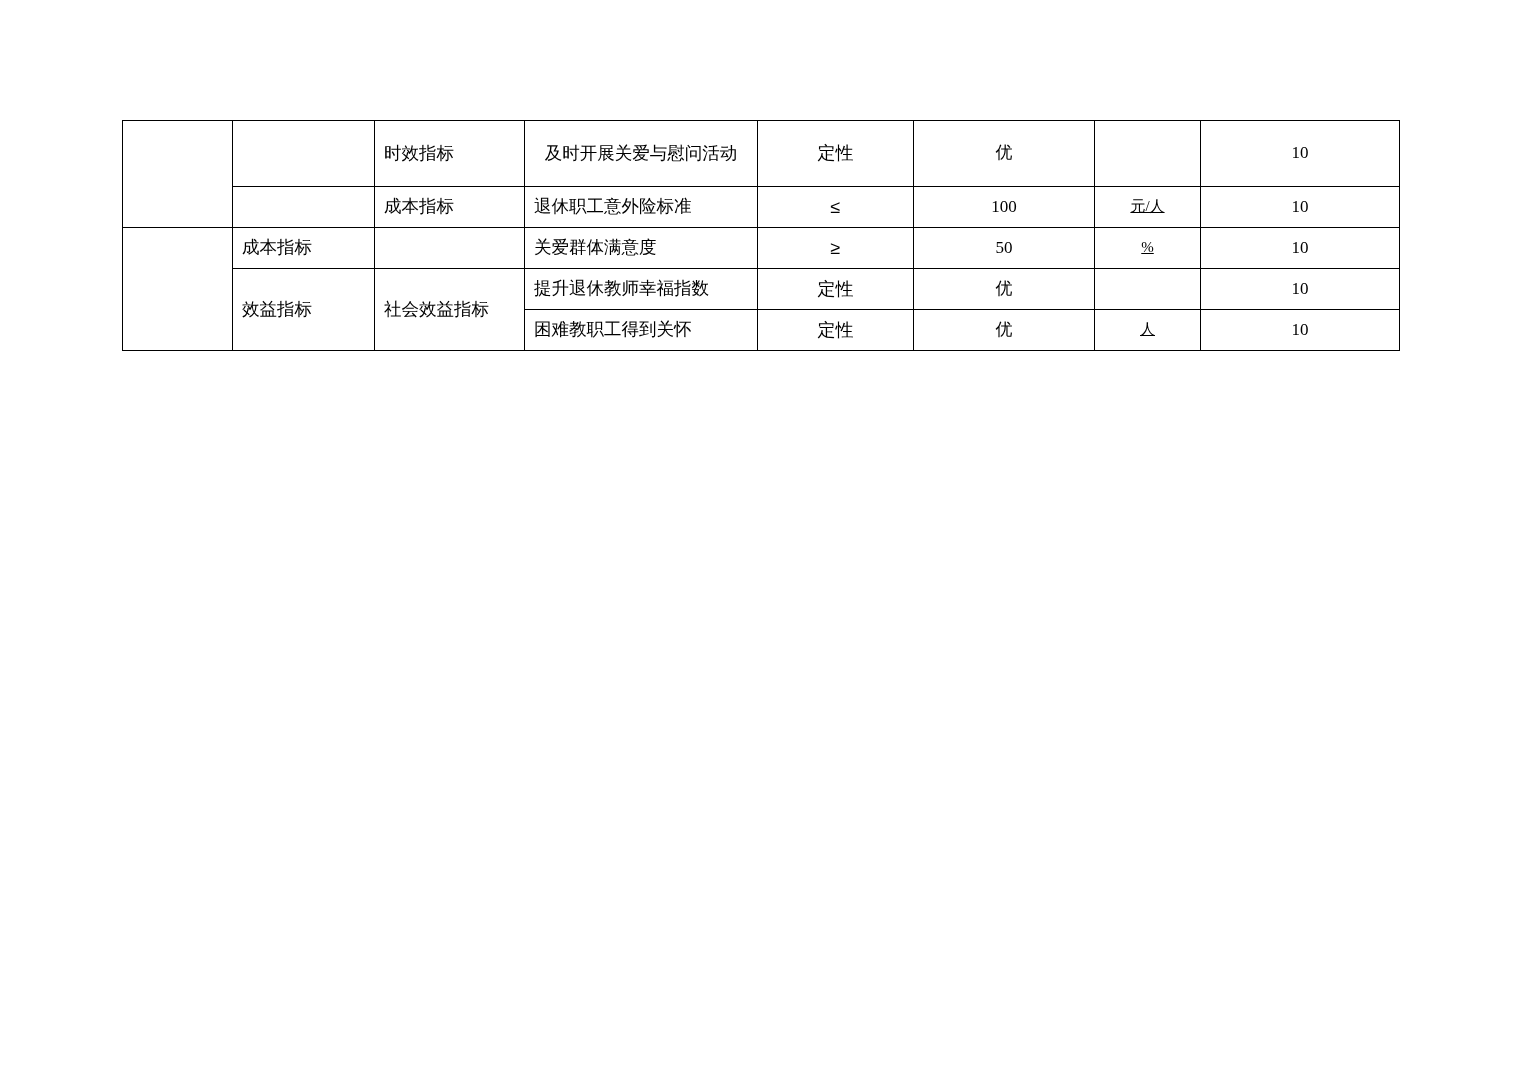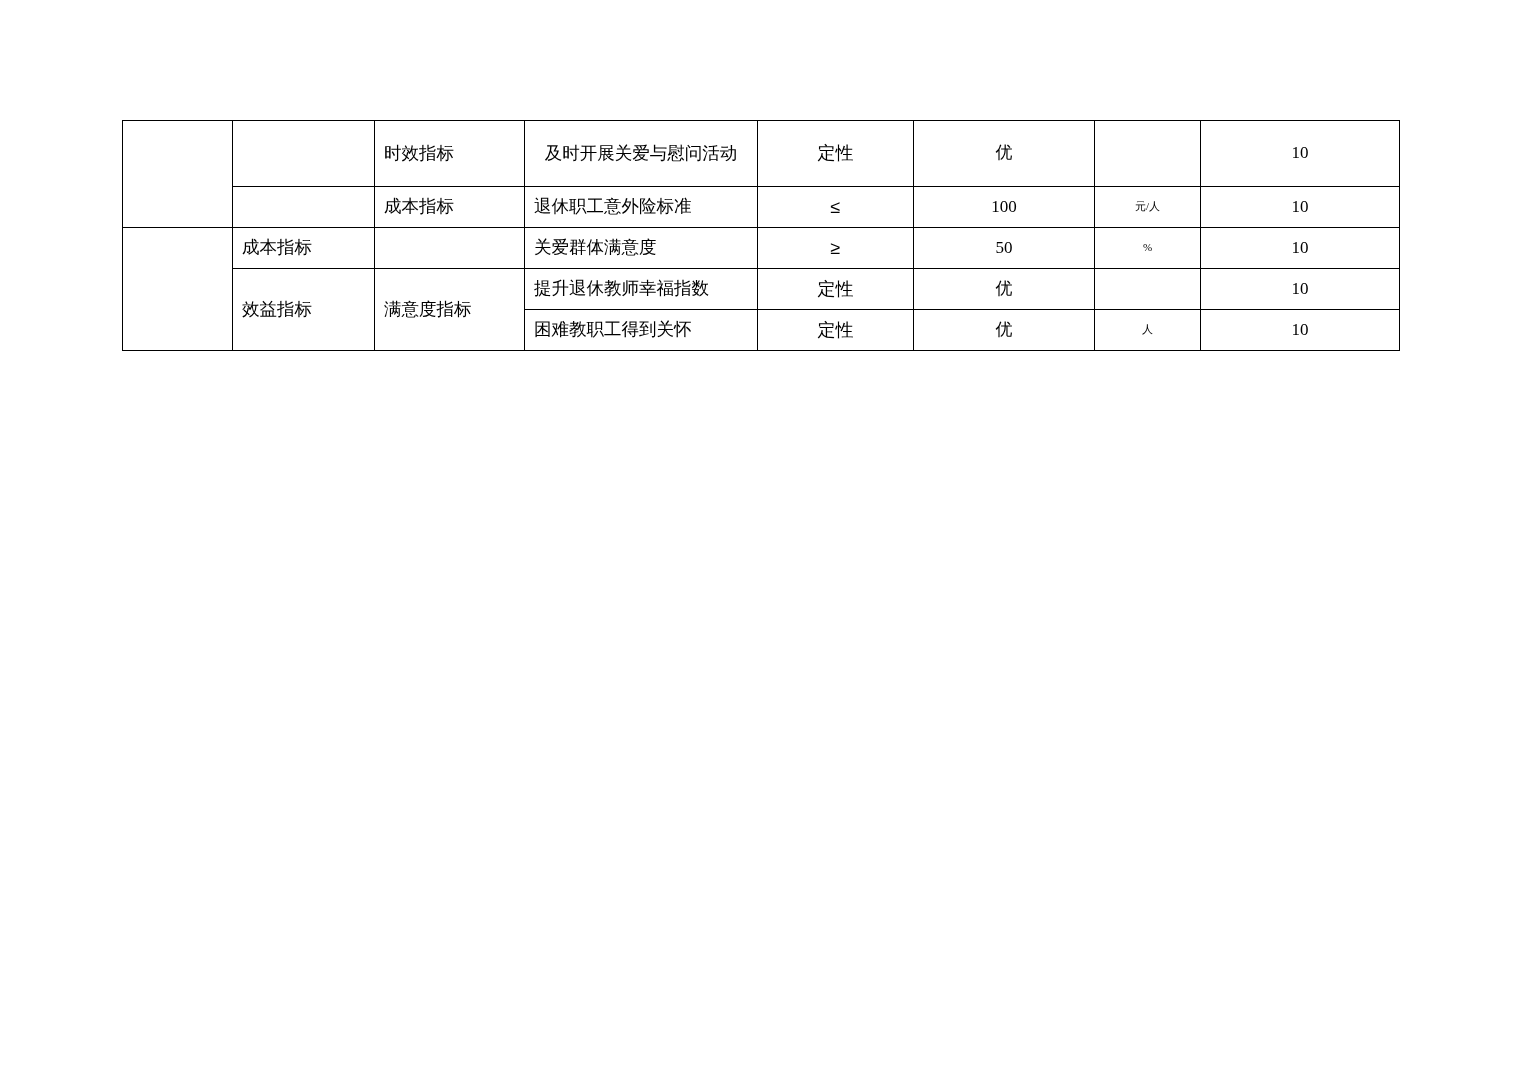--- a/index.html
+++ b/index.html
@@ -67,21 +67,22 @@
   }
   .sym {
     font-family: Liberation Sans, sans-serif;
     font-size: 18px;
   }
   .num {
     font-family: "Liberation Serif", "DejaVu Serif", serif;
     font-size: 17px;
   }
   .unit {
-    font-size: 11px;
+    font-size: 15px;
+    text-decoration: underline;
   }
   .blank-cell { }
 </style>
 </head>
 <body>
 
 <div class="page">
   <div class="table-wrap">
     <table class="perf">
       <colgroup>
@@ -172,21 +173,21 @@
           <td>
             <div class="cell-pad c-center num">10</div>
           </td>
         </tr>
 
         <tr class="row-norm">
           <td rowspan="2">
             <div class="cell-pad c-left">效益指标</div>
           </td>
           <td rowspan="2">
-            <div class="cell-pad c-left">满意度指标</div>
+            <div class="cell-pad c-left">社会效益指标</div>
           </td>
           <td>
             <div class="cell-pad c-left">提升退休教师幸福指数</div>
           </td>
           <td>
             <div class="cell-pad c-center sym">定性</div>
           </td>
           <td>
             <div class="cell-pad c-center num">优</div>
           </td>

